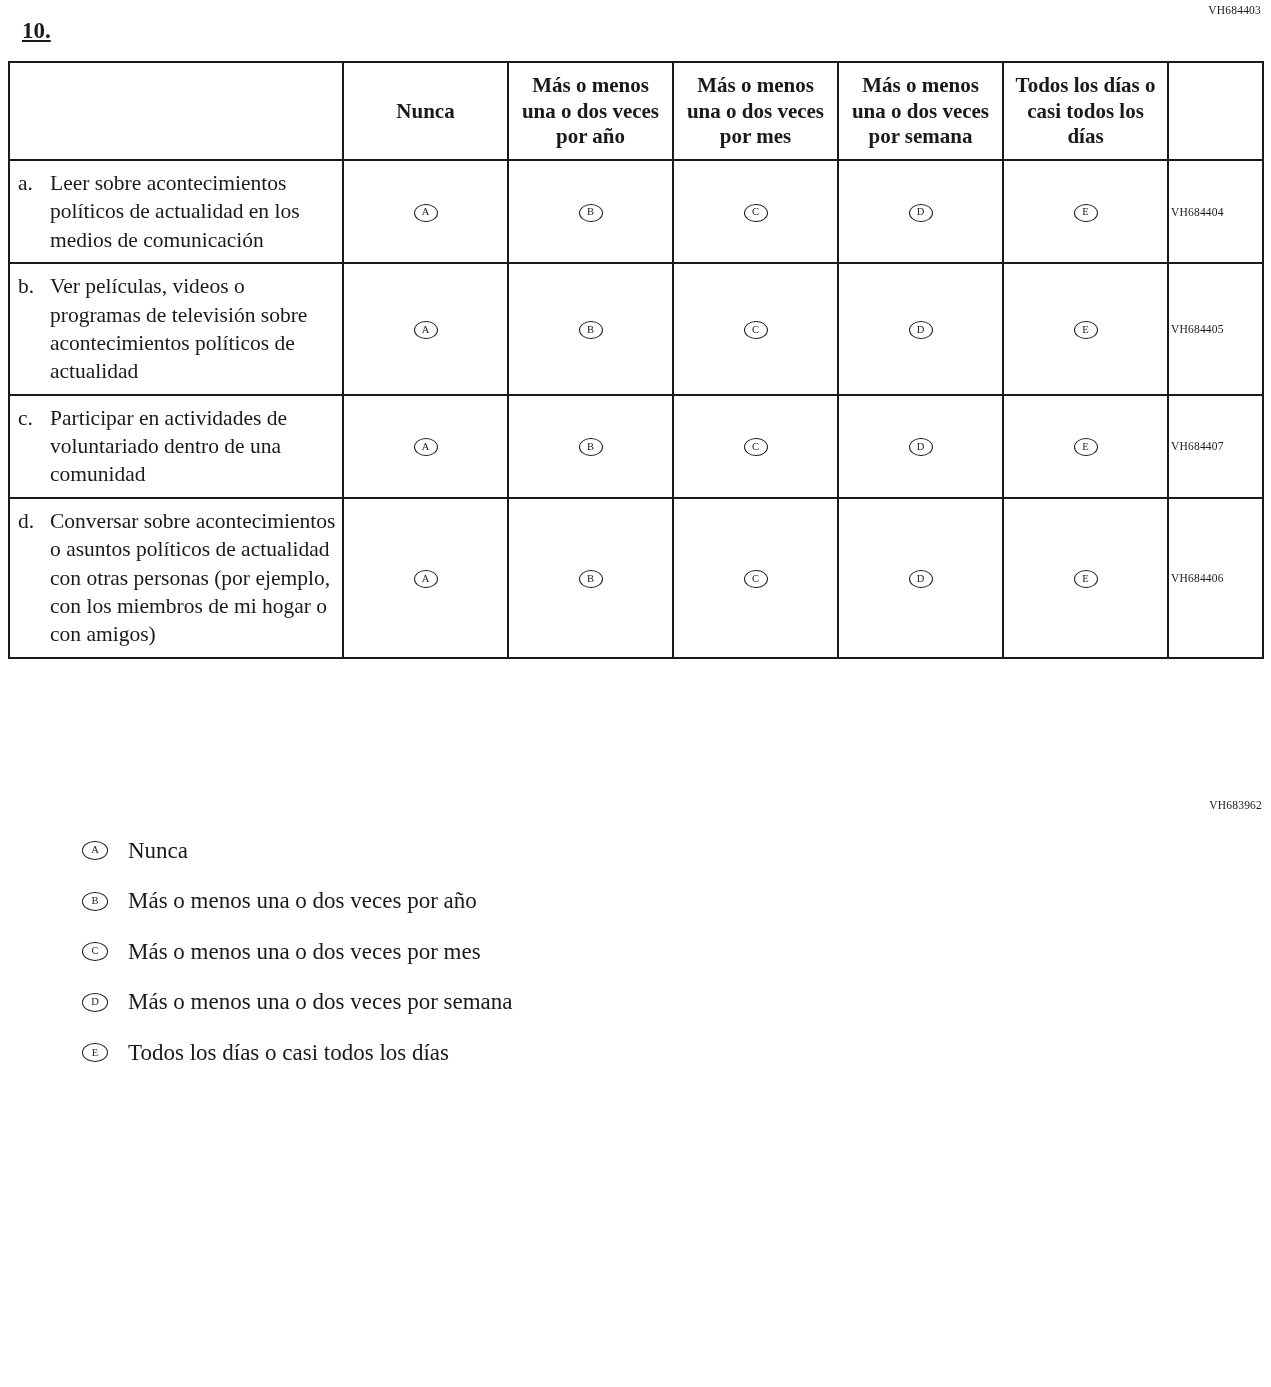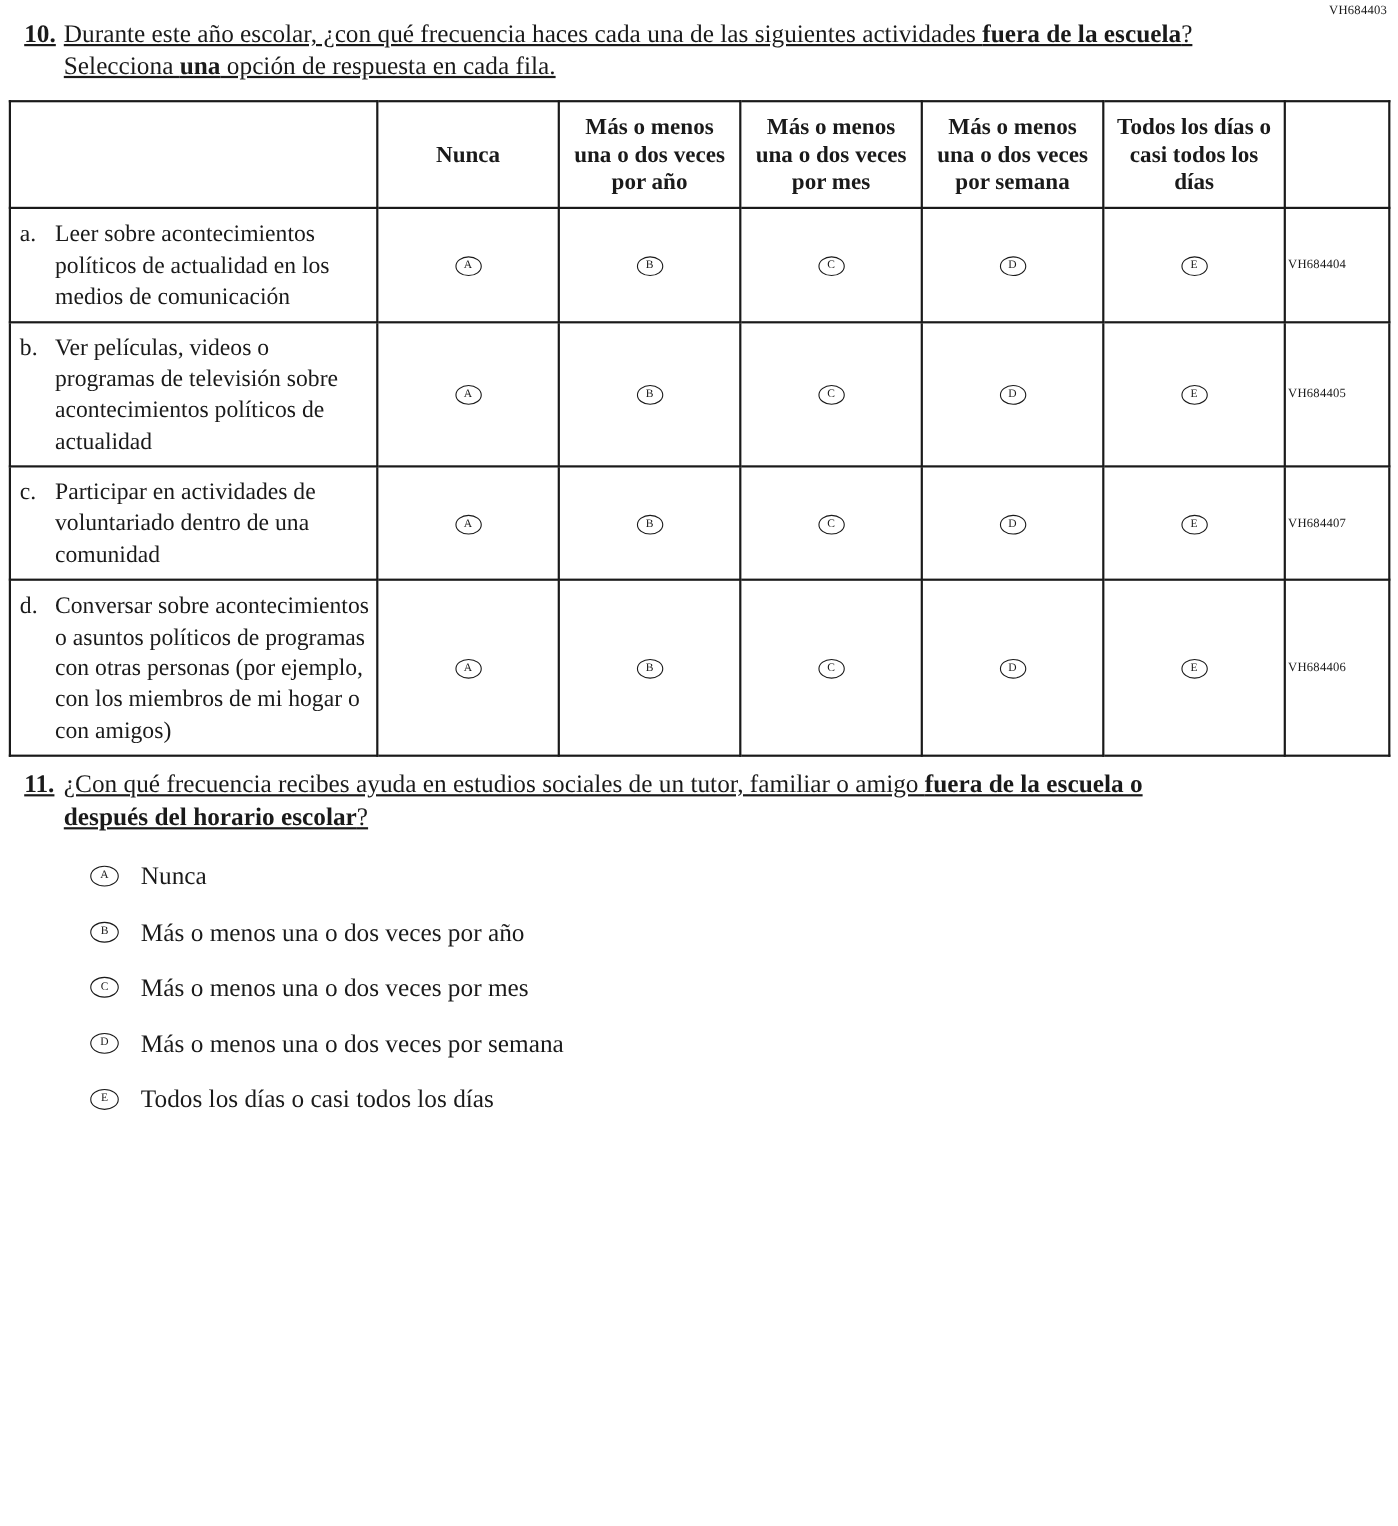--- a/index.html
+++ b/index.html
@@ -41,23 +41,20 @@
 </style>
 </head>
 <body>
 
 <div class="page">
 
   <div class="code top-code">VH684403</div>
 
   <div class="question">
     <div class="q-num">10.</div>
-    <div class="q-body">
-      <span>Durante este año escolar, ¿con qué frecuencia haces cada una de las siguientes actividades </span><span class="bold">fuera de la escuela</span><span>? Selecciona </span><span class="bold">una</span><span> opción de respuesta en cada fila.</span>
-    </div>
   </div>
 
   <table class="matrix">
     <colgroup>
       <col style="width:334px">
       <col style="width:165px">
       <col style="width:165px">
       <col style="width:165px">
       <col style="width:165px">
       <col style="width:165px">
@@ -114,40 +111,35 @@
         <td class="bubble-cell"><span class="bubble">B</span></td>
         <td class="bubble-cell"><span class="bubble">C</span></td>
         <td class="bubble-cell"><span class="bubble">D</span></td>
         <td class="bubble-cell"><span class="bubble">E</span></td>
         <td class="code-cell code">VH684407</td>
       </tr>
       <tr>
         <td class="row-label">
           <div class="row-label-inner">
             <span class="row-letter">d.</span>
-            <span class="row-text">Conversar sobre acontecimientos o asuntos políticos de programas con otras personas (por ejemplo, con los miembros de mi hogar o con amigos)</span>
+            <span class="row-text">Conversar sobre acontecimientos o asuntos políticos de actualidad con otras personas (por ejemplo, con los miembros de mi hogar o con amigos)</span>
           </div>
         </td>
         <td class="bubble-cell"><span class="bubble">A</span></td>
         <td class="bubble-cell"><span class="bubble">B</span></td>
         <td class="bubble-cell"><span class="bubble">C</span></td>
         <td class="bubble-cell"><span class="bubble">D</span></td>
         <td class="bubble-cell"><span class="bubble">E</span></td>
         <td class="code-cell code">VH684406</td>
       </tr>
     </tbody>
   </table>
 
+  <div class="mid-code code">VH683962</div>
 
-  <div class="question" style="margin-top:10px;">
-    <div class="q-num">11.</div>
-    <div class="q-body">
-      <span>¿Con qué frecuencia recibes ayuda en estudios sociales de un tutor, familiar o amigo </span><span class="bold">fuera de la escuela o después del horario escolar</span><span>?</span>
-    </div>
-  </div>
 
   <div class="options">
     <div class="option-row">
       <span class="bubble">A</span>
       <span class="option-label">Nunca</span>
     </div>
     <div class="option-row">
       <span class="bubble">B</span>
       <span class="option-label">Más o menos una o dos veces por año</span>
     </div>

